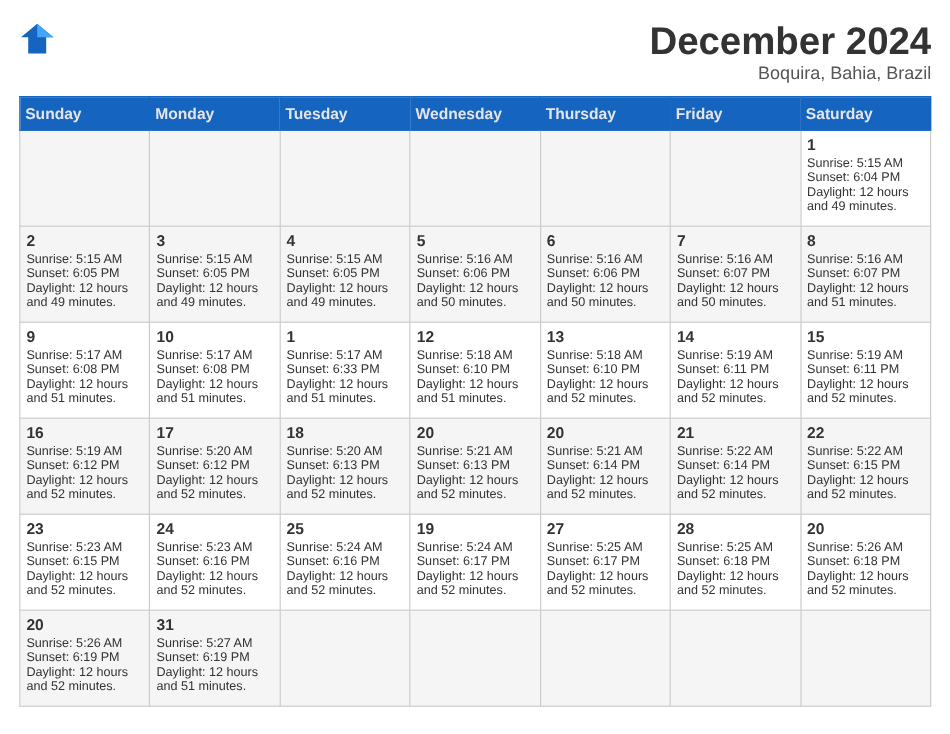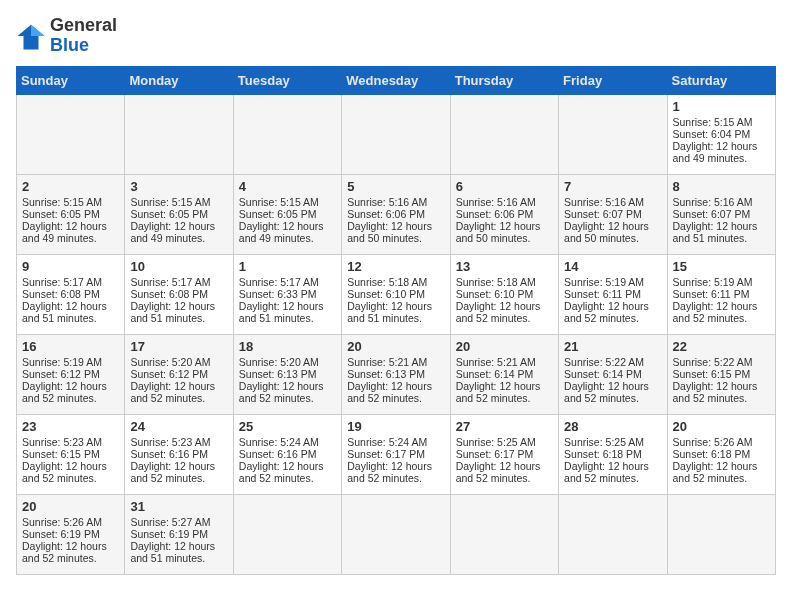--- a/index.html
+++ b/index.html
@@ -83,24 +83,24 @@
   </style>
 </head>
 <body>
 
 <div class="header">
   <div class="logo">
     <svg class="logo-icon" viewBox="0 0 40 40" xmlns="http://www.w3.org/2000/svg">
       <polygon points="20,5 38,20 30,20 30,38 10,38 10,20 2,20" fill="#1565c0"></polygon>
       <polygon points="20,5 38,20 20,20" fill="#42a5f5"></polygon>
     </svg>
-    <div class="logo-text">
-      <span class="general">General</span>
-      <span class="blue">Blue</span>
-    </div>
+  </div>
+  <div class="title-block">
+    <div class="month-title">December 2024</div>
+    <div class="location">Boquira, Bahia, Brazil</div>
   </div>
 </div>
 
 <table>
   <thead>
     <tr>
     <th>Sunday</th>
         <th>Monday</th>
         <th>Tuesday</th>
         <th>Wednesday</th>

